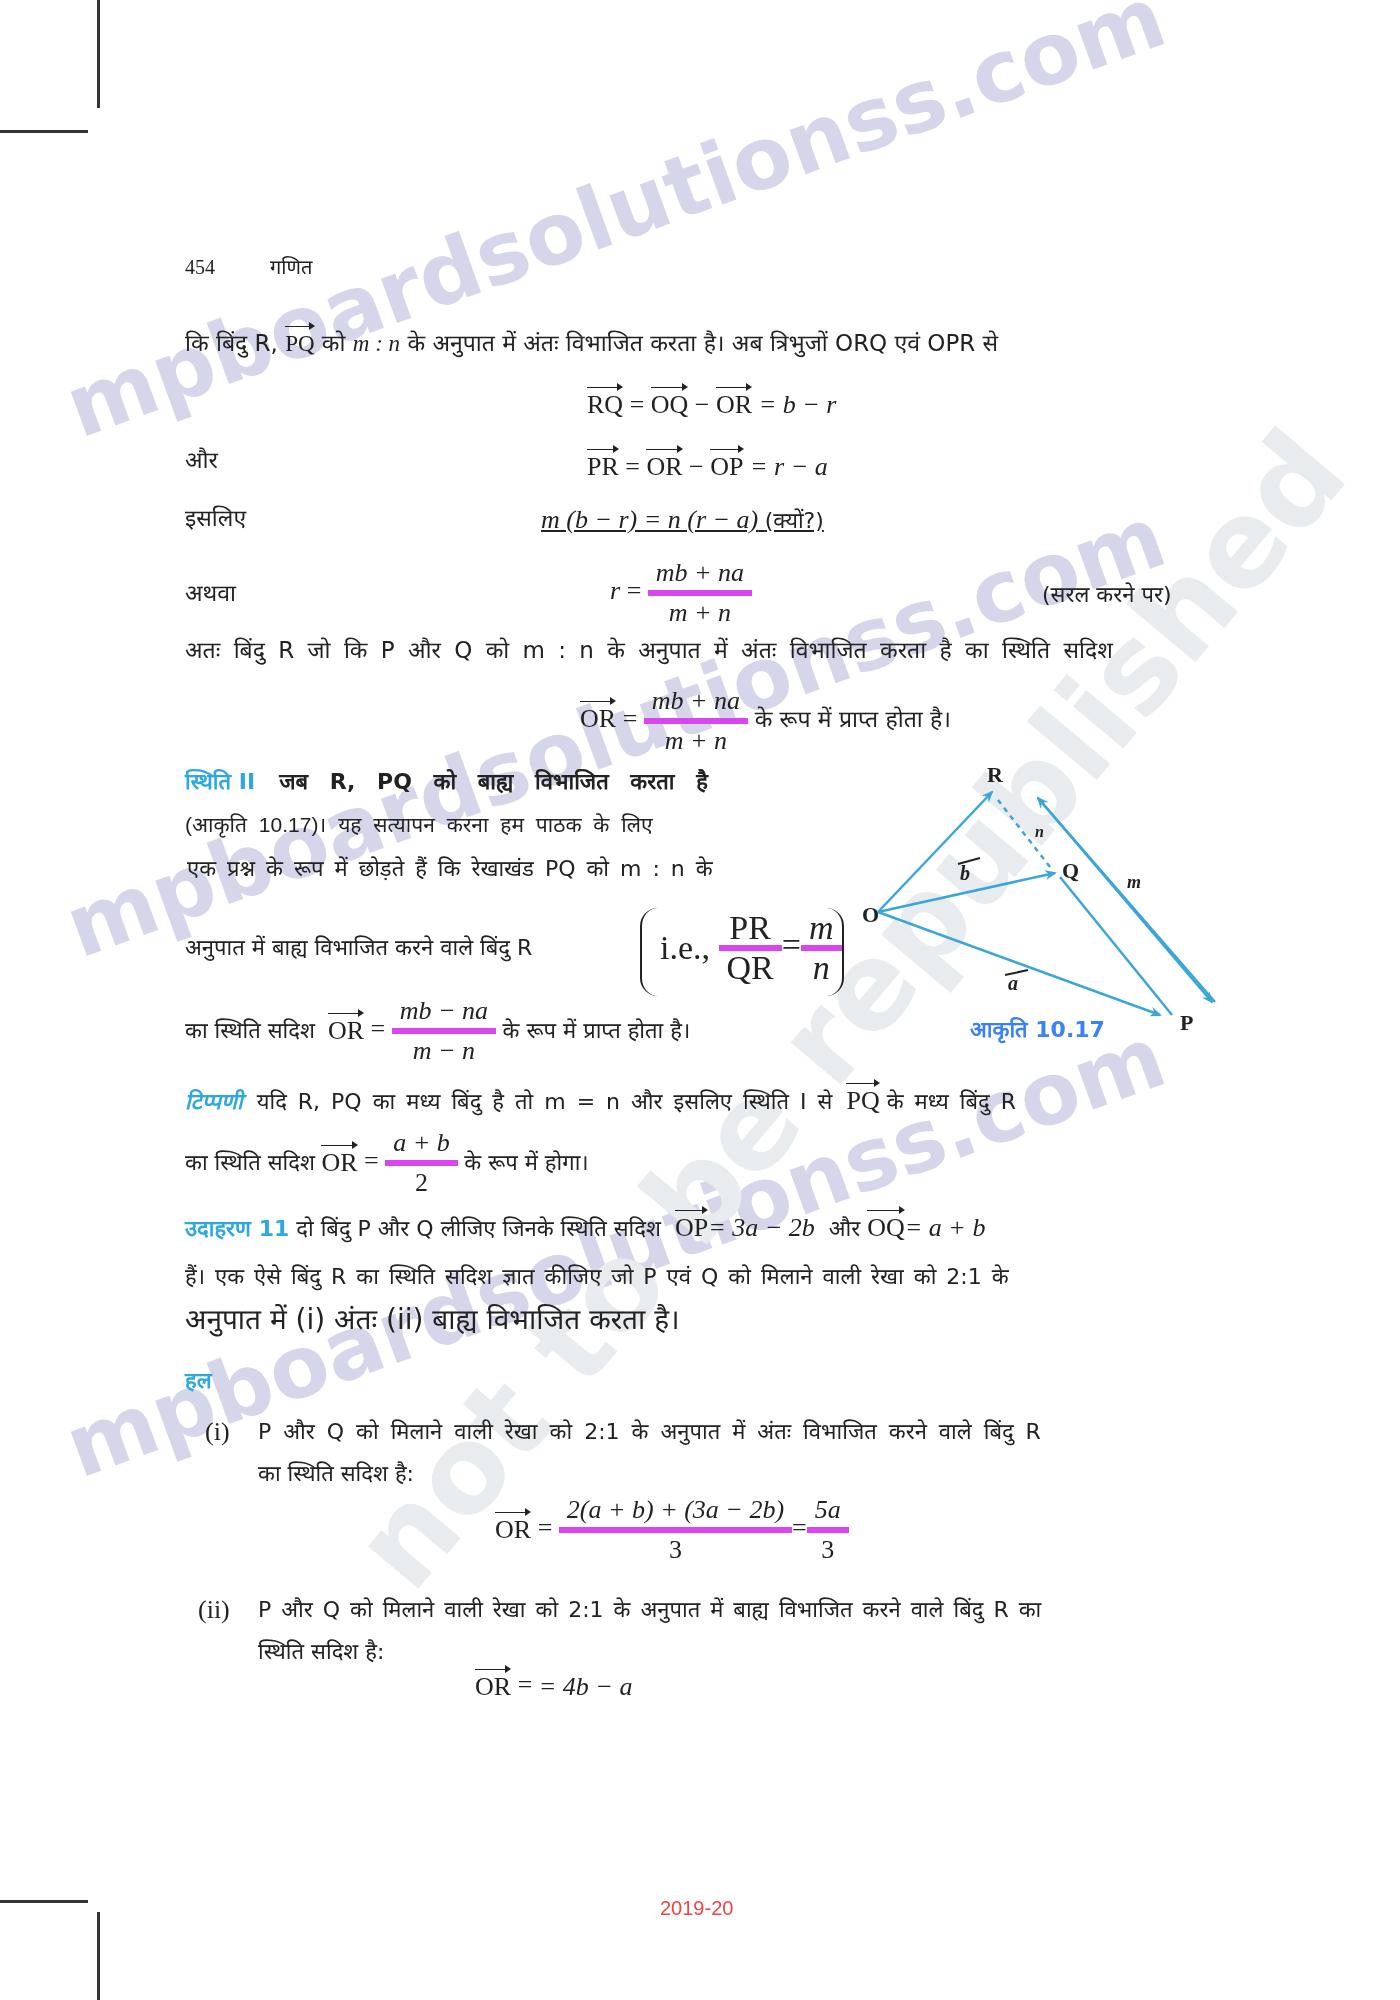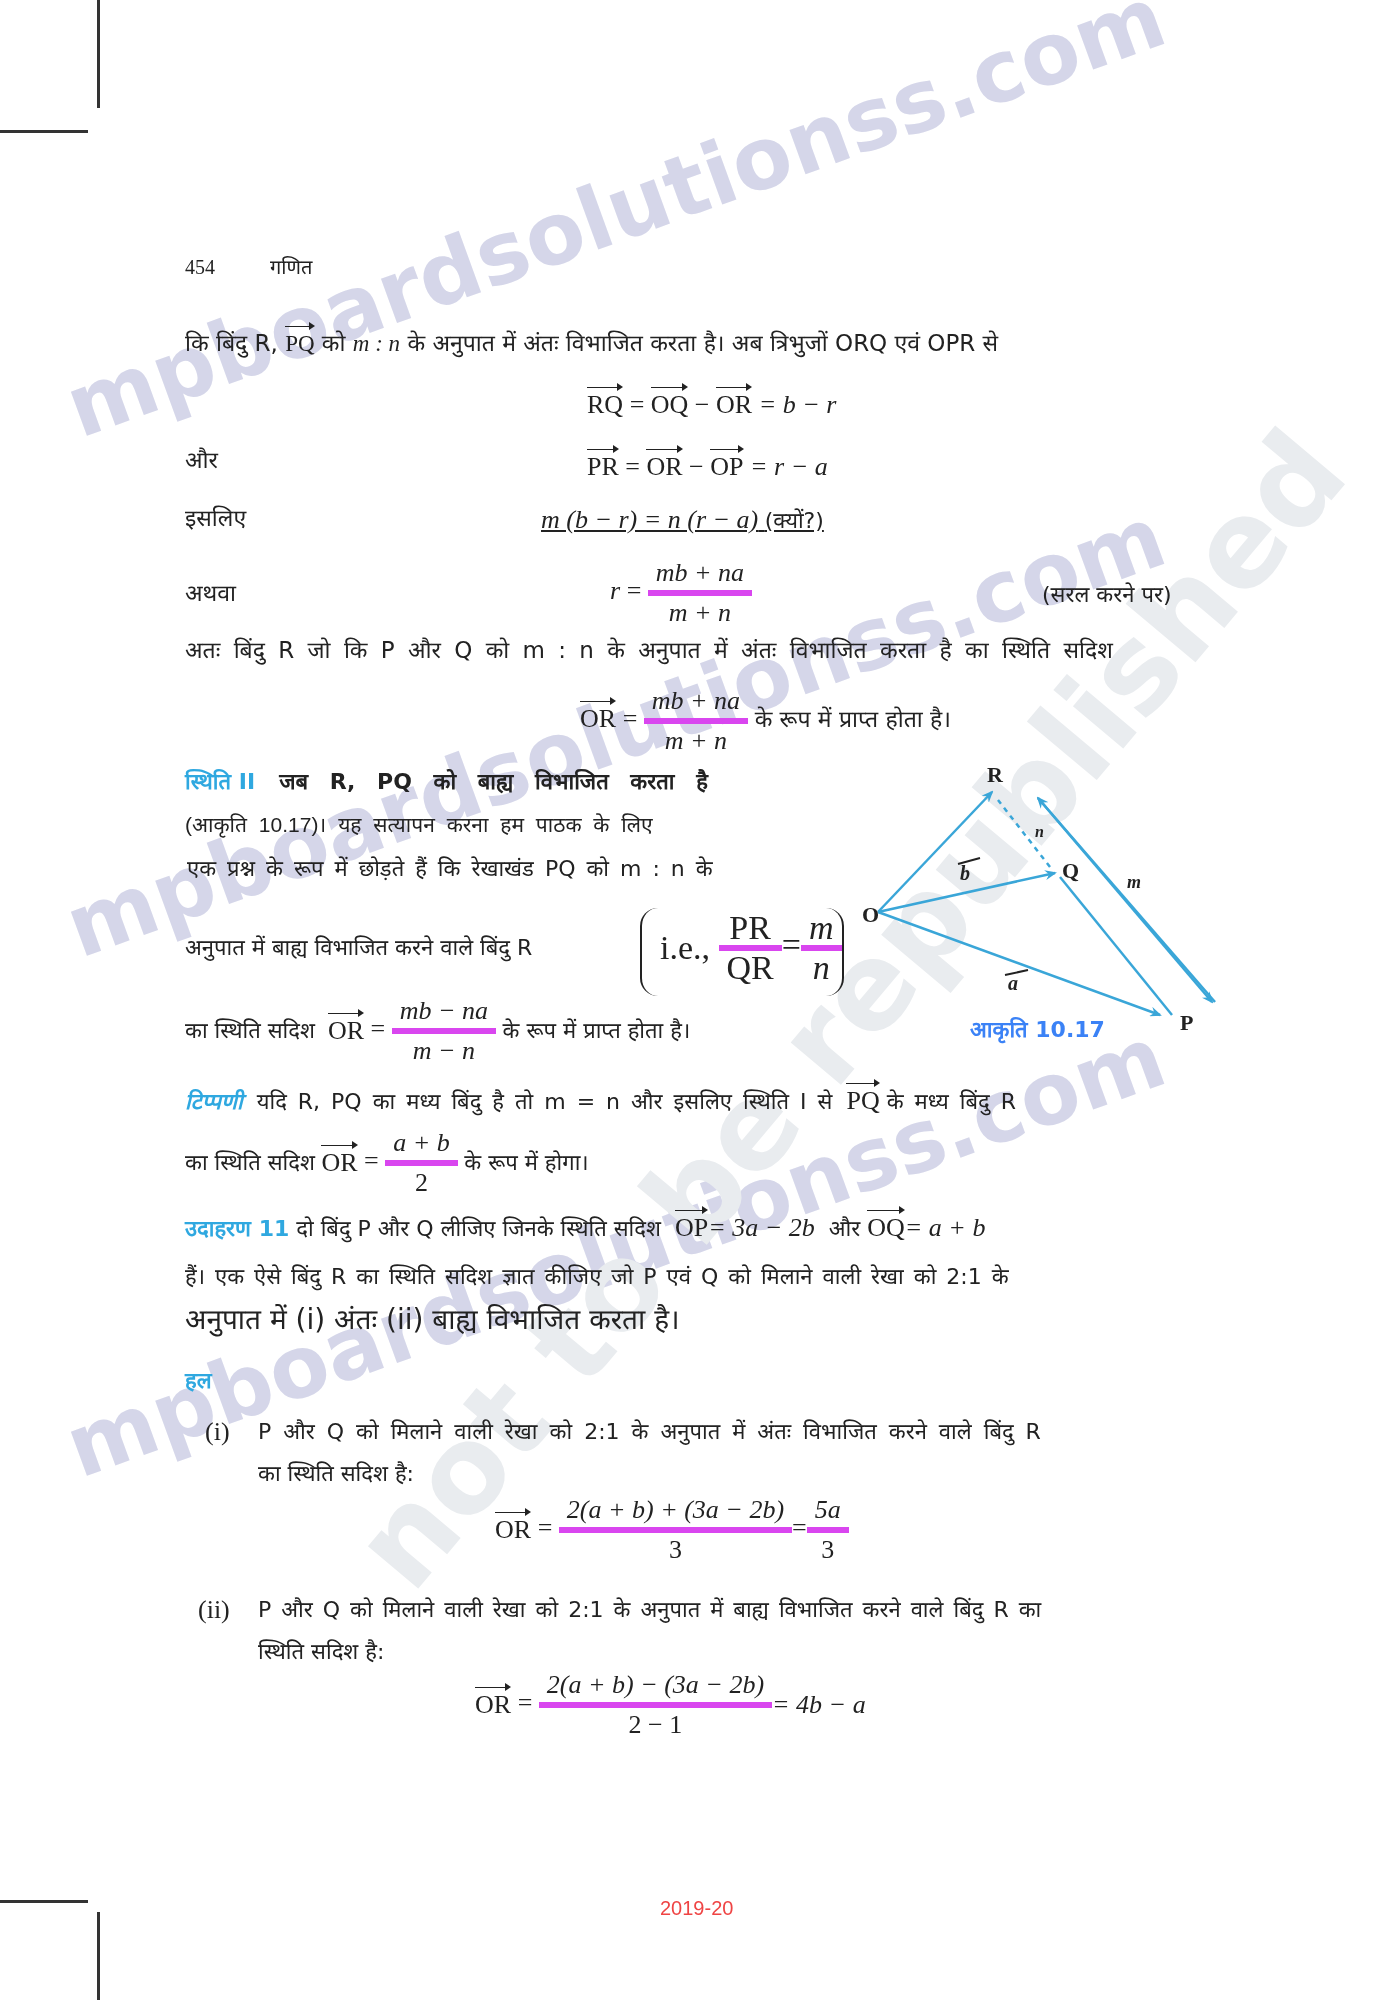--- a/index.html
+++ b/index.html
@@ -181,19 +181,16 @@
       <span class="num i">5a</span>
       <span class="den">3</span>
     </span>
 </div>
 
 <div class="abs txt" style="left:198px;top:1595px;">(ii)</div>
 <div class="abs txt" style="left:258px;top:1595px;font-family:'DejaVu Sans',sans-serif;font-size:22px;word-spacing:3px;">P और Q को मिलाने वाली रेखा को 2:1 के अनुपात में बाह्य विभाजित करने वाले बिंदु R का</div>
 <div class="abs txt" style="left:258px;top:1637px;font-family:'DejaVu Sans',sans-serif;font-size:22px;">स्थिति सदिश है:</div>
 <div class="abs txt" style="left:475px;top:1670px;">
   <span class="vec" style="vertical-align:middle;">OR</span> =
-  <span class="frac">
-      <span class="num i">2(a + b) − (3a − 2b)</span>
-      <span class="den">2 − 1</span>
-    </span><span class="i" style="vertical-align:middle;">= 4b − a</span>
+  <span class="i" style="vertical-align:middle;">= 4b − a</span>
 </div>
 
 <div class="abs" style="left:660px;top:1897px;font-family:'Liberation Sans',sans-serif;font-size:20px;color:#ef4444;">2019-20</div>
 
 </body></html>

